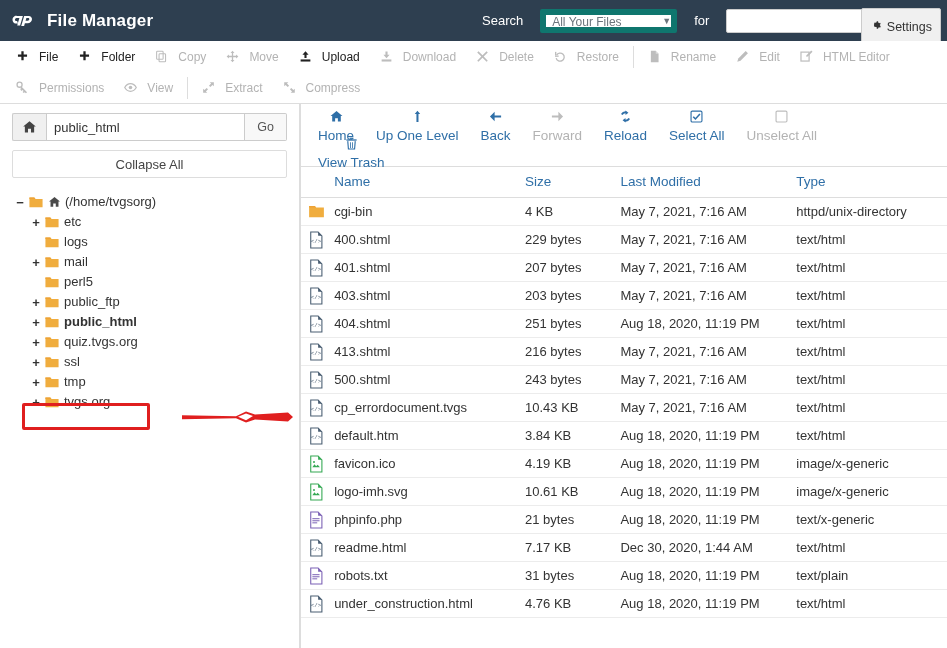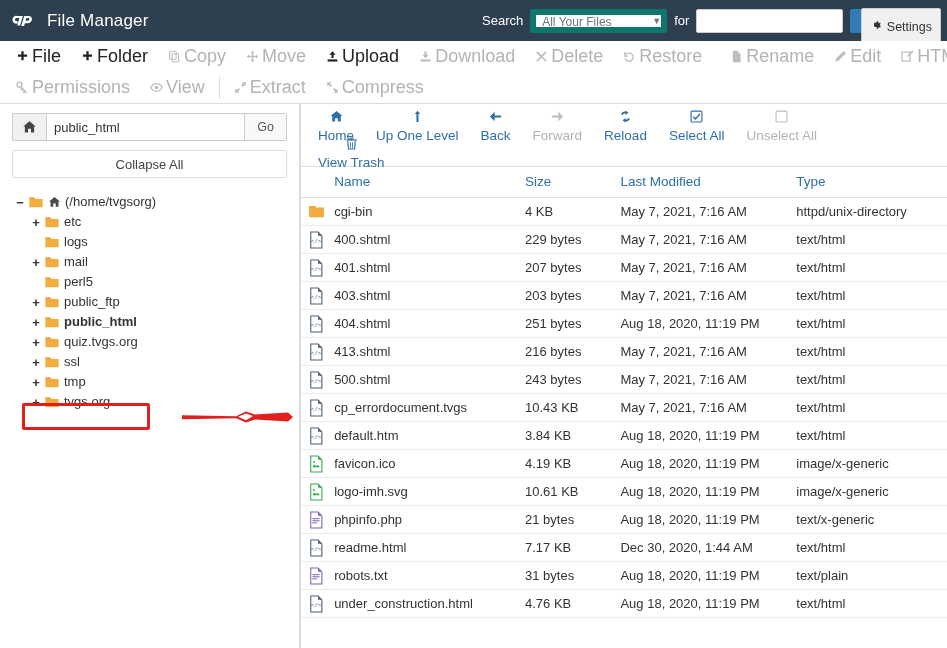--- a/index.html
+++ b/index.html
@@ -22,26 +22,26 @@
   }
   .brand { display: flex; align-items: center; padding-left: 12px; }
   .cp-logo {
     width: 26px; height: 20px; border-radius: 3px;
     background: #2e3f50;
     position: relative; display: inline-block; margin-right: 9px;
     flex: 0 0 auto;
   }
   .cp-logo svg { display: block; }
   .brand-title {
-    color: #ffffff; font-size: 17px; font-weight: normal;
+    color: #ffffff; font-size: 17px; font-weight: bold;
     letter-spacing: .2px; white-space: nowrap;
   }
   .search-zone {
     position: absolute; left: 482px; top: 0; height: 41px;
-    display: flex; align-items: center; gap: 7px;
+    display: flex; align-items: center; gap: 17px;
   }
   .search-label { color: #ffffff; font-size: 13px; }
   .search-select {
     width: 137px; height: 24px; border: 6px solid #0f766e; border-radius: 2px;
     background: #ffffff; color: #6c757d; font-size: 12px;
     font-family: "Liberation Sans", sans-serif;
     padding: 0 18px 0 6px; appearance: none; -webkit-appearance: none;
     position: relative;
   }
   .select-wrap { position: relative; display: inline-block; }
@@ -70,22 +70,22 @@
 
   
   .toolbar {
     position: absolute; left: 0; top: 41px; width: 947px; height: 63px;
     background: #ffffff; border-bottom: 1px solid #dddddd;
     padding: 0 6px;
   }
   .tb-row { height: 31px; display: flex; align-items: center; }
   .tb-row.r2 { height: 31px; }
   .tb-item {
-    display: flex; align-items: center; gap: 3px;
-    padding: 0 10px; height: 26px; font-size: 18px;
+    display: flex; align-items: center; gap: 10px;
+    padding: 0 10px; height: 26px; font-size: 12px;
     white-space: nowrap; cursor: pointer;
   }
   .tb-item.enabled { color: #222222; }
   .tb-item.disabled { color: #b3b3b3; cursor: default; }
   .tb-item .ic { display: inline-flex; align-items: center; line-height: 0; }
   .tb-sep {
     width: 1px; height: 22px; background: #dddddd; margin: 0 4px;
   }
 
   

